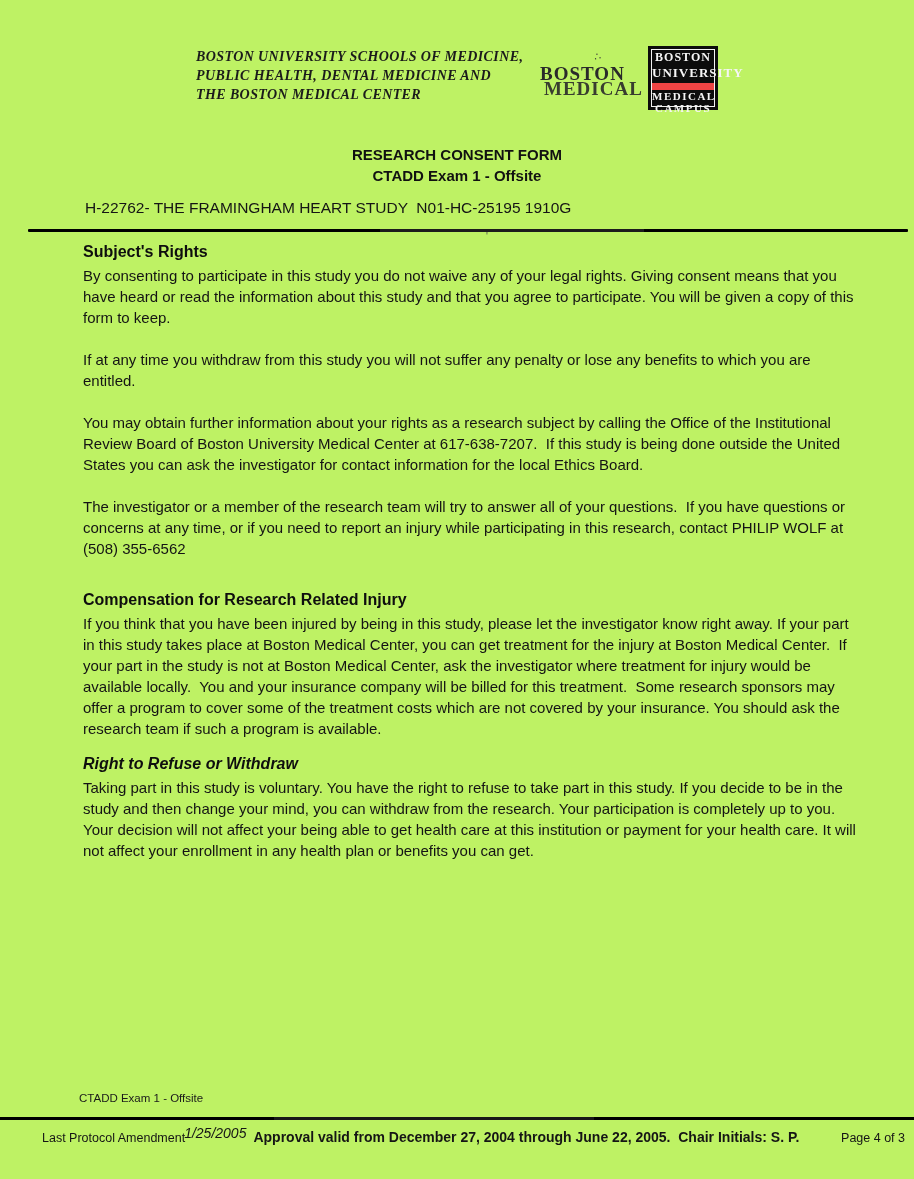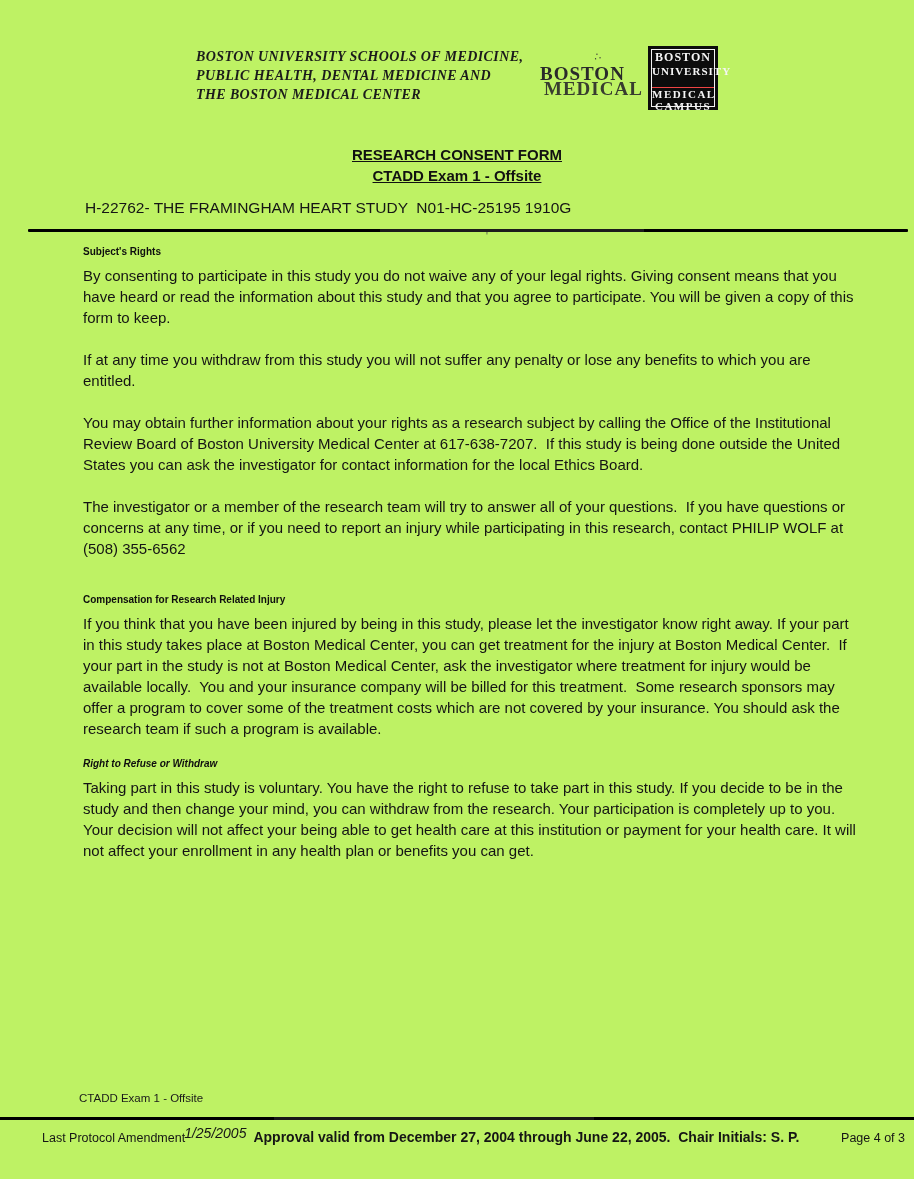--- a/index.html
+++ b/index.html
@@ -67,35 +67,34 @@
     height: 100%;
     display: flex;
     flex-direction: column;
     justify-content: space-evenly;
     text-align: center;
     color: #f5f5f5;
     font-family: "Liberation Serif", serif;
     font-weight: bold;
   }
   .sq-l1 { font-size: 12px; letter-spacing: 1px; }
-  .sq-l2 { font-size: 11px; letter-spacing: 1px; border-bottom: 1px solid #ef4444; padding-bottom: 10px; }
+  .sq-l2 { font-size: 13px; letter-spacing: 1px; border-bottom: 7px solid #ef4444; padding-bottom: 2px; }
   .sq-l3, .sq-l4 { font-size: 11px; letter-spacing: 1.5px; }
 
   
   .title-block {
     position: absolute;
     top: 144px;
     left: 0;
     width: 100%;
     text-align: center;
     font-weight: bold;
     font-size: 15px;
     line-height: 21px;
     color: #111;
-    text-decoration: underline;
   }
   .study-line {
     position: absolute;
     left: 85px;
     top: 199px;
     font-size: 15.5px;
     color: #151515;
     white-space: pre-wrap;
   }
   .rule-top {
@@ -112,21 +111,21 @@
   .content {
     position: absolute;
     left: 83px;
     top: 241px;
     width: 778px;
     font-size: 15px;
     line-height: 21px;
     color: #141414;
   }
   .content h3 {
-    font-size: 10px;
+    font-size: 16px;
     font-weight: bold;
     margin-bottom: 3px;
     color: #0e0e0e;
   }
   .content p {
     margin: 0 0 21px 0;
     white-space: pre-wrap;
   }
   .gap-large { margin-top: 30px; }
   .tight { margin-bottom: 0 !important; }

